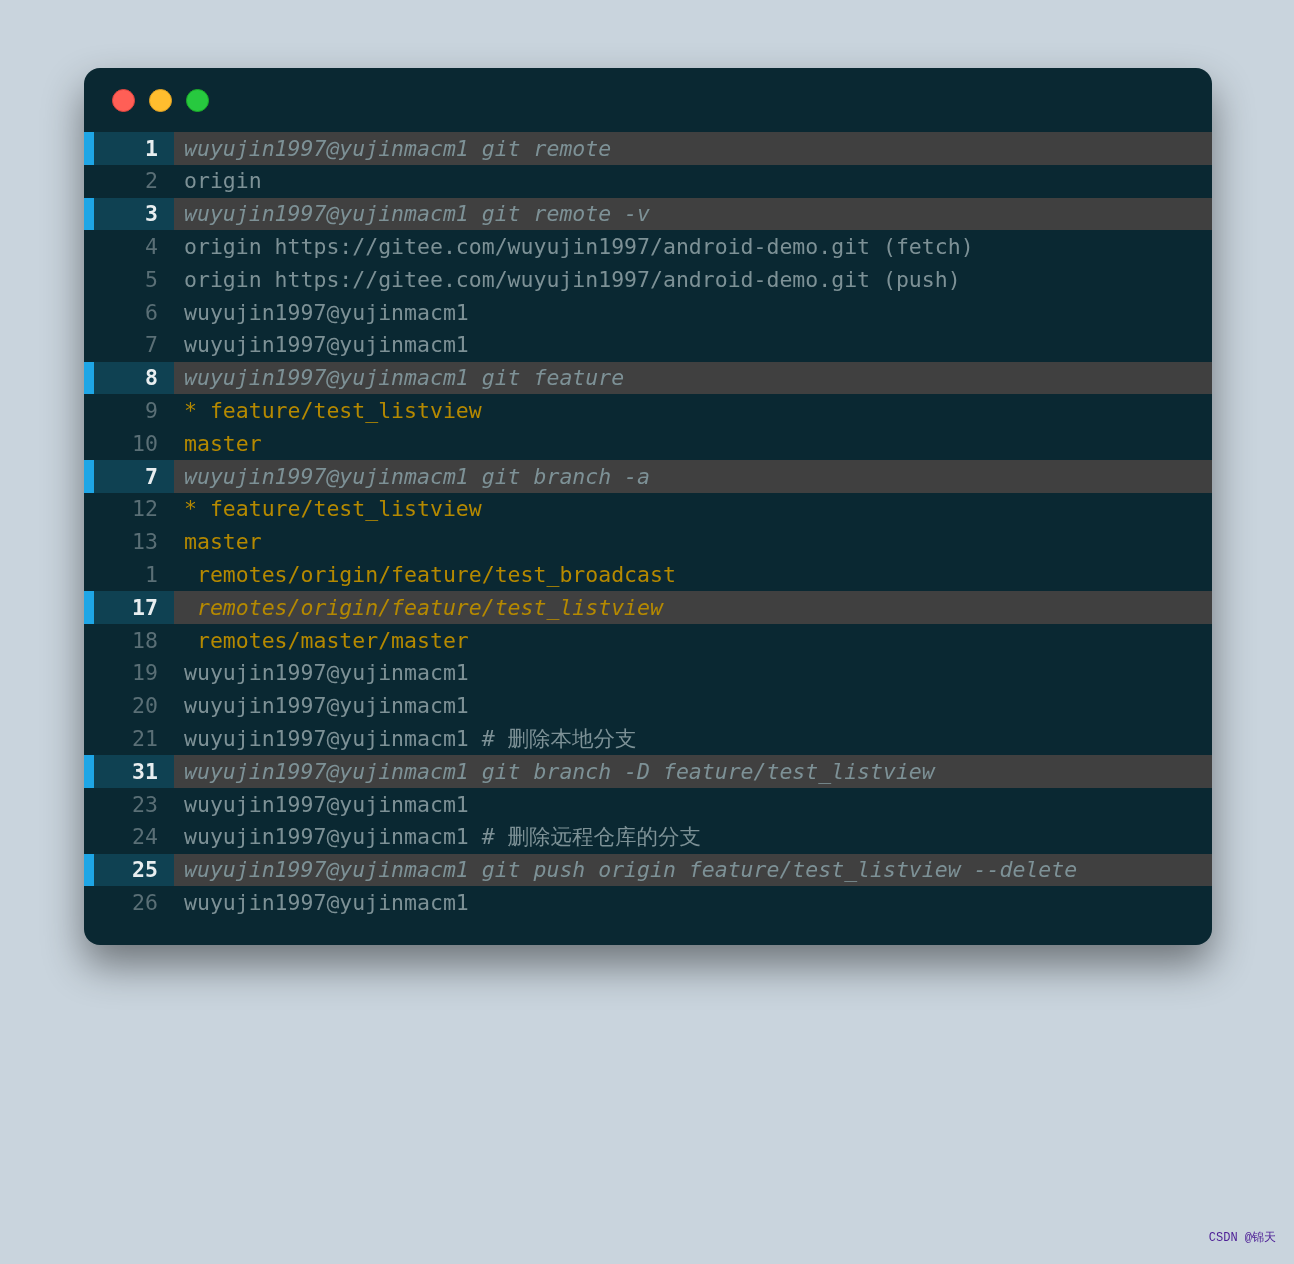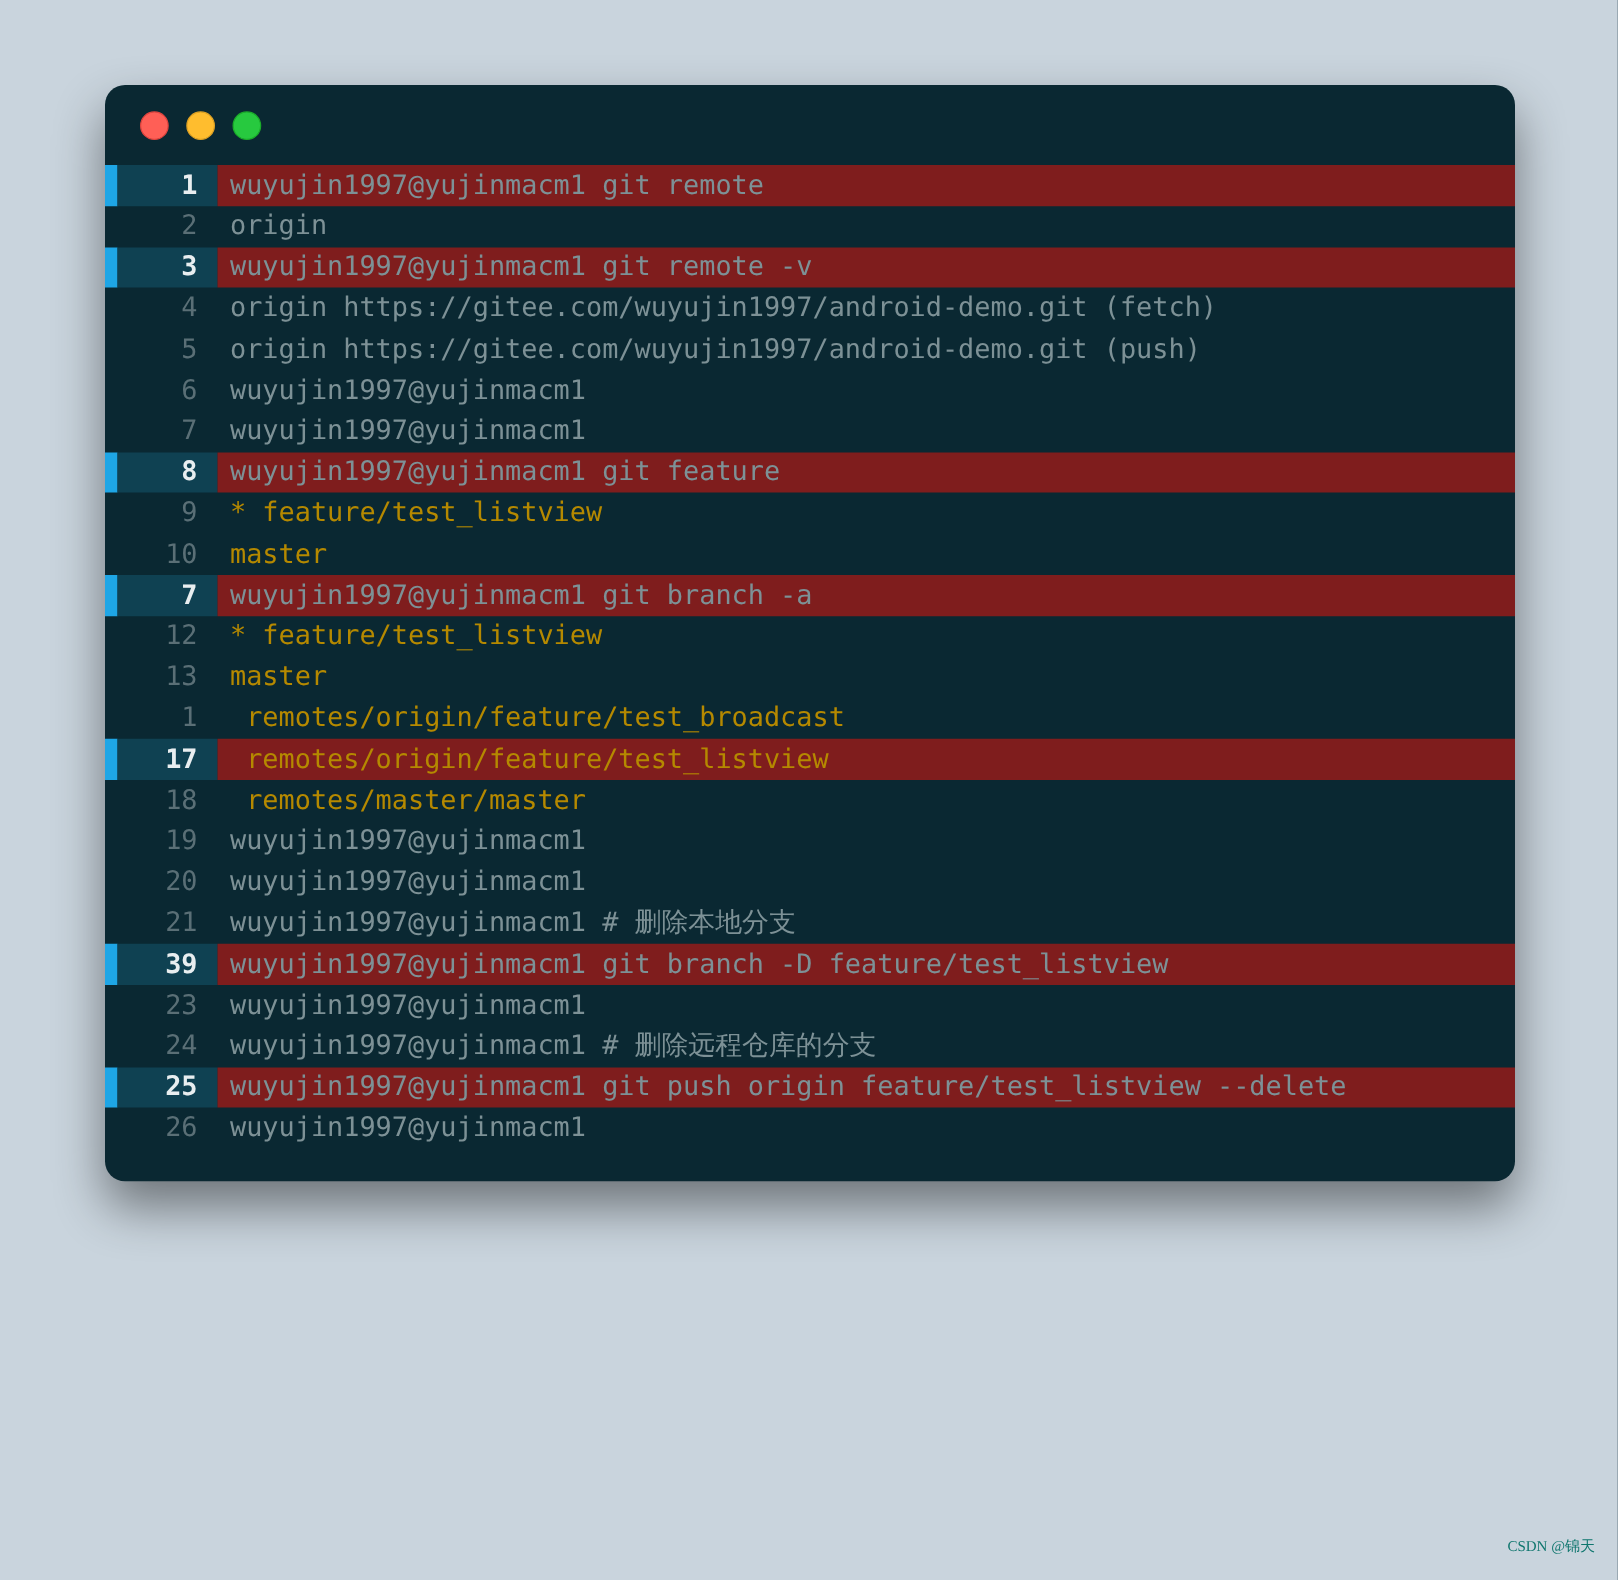--- a/index.html
+++ b/index.html
@@ -9,23 +9,23 @@
   .t-close{background:#ff5f56;border:1px solid #e0443e;}
   .t-min{background:#ffbd2e;border:1px solid #dea123;}
   .t-max{background:#27c93f;border:1px solid #1aab29;}
   .editor{padding:0 0 26px 0;font-size:21.5px;line-height:1.0;}
   .row{display:flex;height:32.8px;align-items:stretch;}
   .mark{width:10px;flex:none;}
   .row.hl .mark{background:#1ea6e6;}
   .gutter{width:64px;flex:none;text-align:right;padding-right:16px;color:#5a6f76;display:flex;align-items:center;justify-content:flex-end;}
   .row.hl .gutter{background:#0f4152;color:#e8eef0;font-weight:600;}
   .content{flex:1;display:flex;align-items:center;padding-left:10px;color:#7d9196;white-space:pre;overflow:hidden;}
-  .row.hl .content{background:#7f1d1d;}
+  .row.hl .content{background:#404040;font-style:italic;}
   .c-yellow{color:#b58900;}
-  .watermark{position:absolute;right:18px;bottom:18px;font-size:12px;color:#0f766e;font-family:Liberation Serif, serif;}
+  .watermark{position:absolute;right:18px;bottom:18px;font-size:12px;color:#4c1d95;font-family:Liberation Mono, monospace;}
 </style>
 </head>
 <body>
 
 <div class="window">
   <div class="titlebar">
     <div class="traffic t-close" title="close"></div>
     <div class="traffic t-min" title="minimize"></div>
     <div class="traffic t-max" title="maximize"></div>
   </div>
@@ -120,21 +120,21 @@
         <div class="gutter">20</div>
         <div class="content">wuyujin1997@yujinmacm1</div>
       </div>
       <div class="row">
         <div class="mark"></div>
         <div class="gutter">21</div>
         <div class="content">wuyujin1997@yujinmacm1 # 删除本地分支</div>
       </div>
       <div class="row hl">
         <div class="mark"></div>
-        <div class="gutter">39</div>
+        <div class="gutter">31</div>
         <div class="content">wuyujin1997@yujinmacm1 git branch -D feature/test_listview</div>
       </div>
       <div class="row">
         <div class="mark"></div>
         <div class="gutter">23</div>
         <div class="content">wuyujin1997@yujinmacm1</div>
       </div>
       <div class="row">
         <div class="mark"></div>
         <div class="gutter">24</div>

